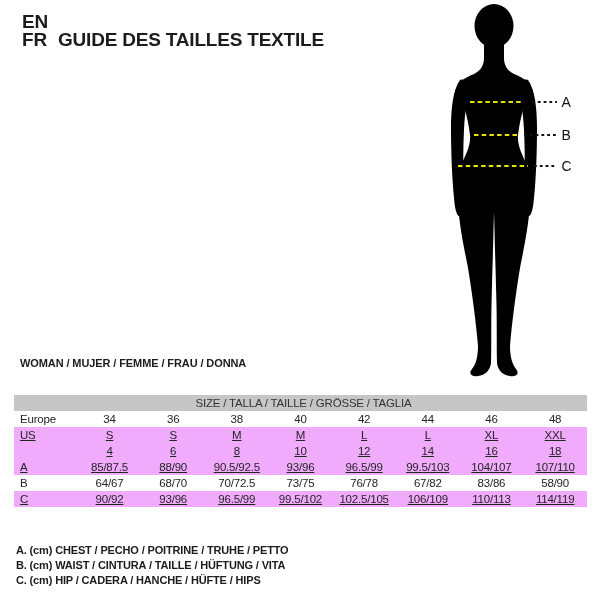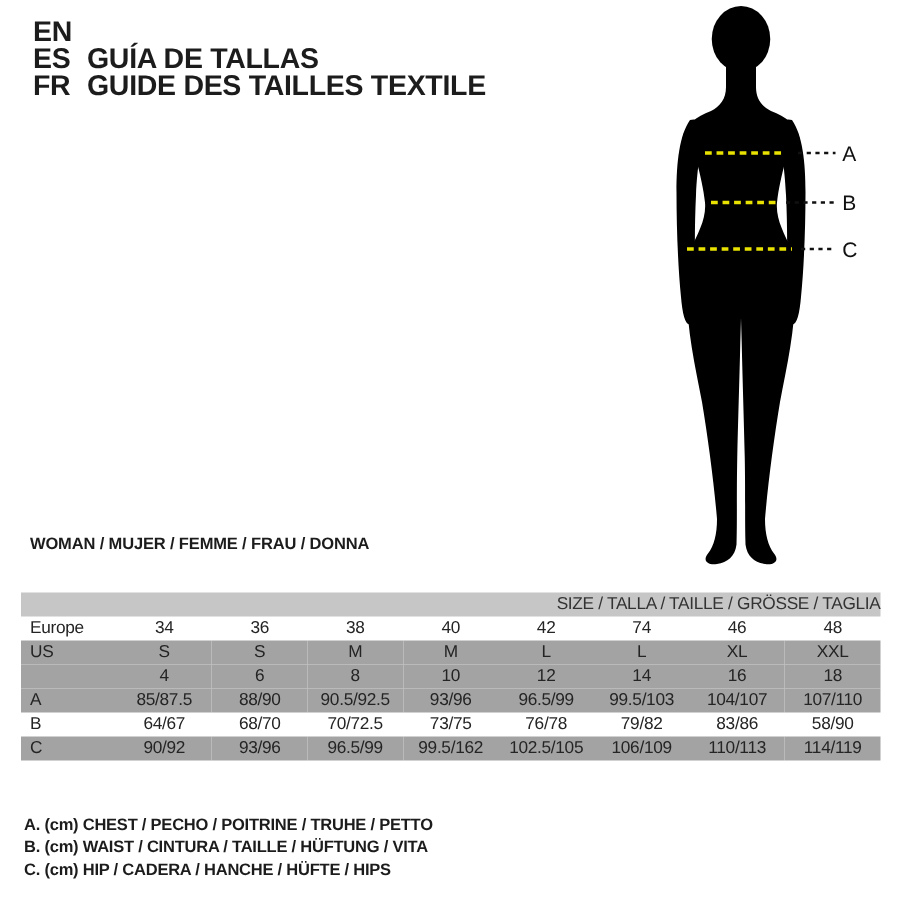--- a/index.html
+++ b/index.html
@@ -18,40 +18,36 @@
   .measure-letter{font-family:"Liberation Sans",sans-serif;font-size:14px;font-weight:500;fill:#111;}
   
   .section-title{position:absolute;left:20px;top:357px;font-size:11px;font-weight:700;letter-spacing:-0.1px;white-space:nowrap;}
   
   table.size-table{
     position:absolute;left:14px;top:395px;width:573px;
     border-collapse:collapse;table-layout:fixed;
     font-size:11.5px;letter-spacing:-0.2px;color:#242424;
   }
   table.size-table th{
-    background:#c6c6c6;font-weight:400;text-align:right;height:16px;
+    background:#c6c6c6;font-weight:400;text-align:center;height:16px;
     padding:0 0 0 6px;color:#333;font-size:11.5px;white-space:nowrap;
   }
   table.size-table td{height:16px;text-align:center;padding:0;white-space:nowrap;}
   table.size-table td.lbl{text-align:left;padding-left:6px;width:96px;}
-  table.size-table tr.shade td{background:#a3a3a3;}
+  table.size-table tr.shade td{background:#f0abfc;text-decoration:underline;}
   
   .legend-block{position:absolute;left:16px;top:543px;}
   .legend-line{font-size:11px;font-weight:700;line-height:15px;letter-spacing:-0.15px;white-space:nowrap;}
 </style>
 </head>
 <body>
 
 <div class="lang-block">
   <div class="lang-row">
     <span class="lang-code">EN</span>
-  </div>
-  <div class="lang-row">
-    <span class="lang-code">ES</span>
-    <span class="lang-label">GUÍA DE TALLAS</span>
   </div>
   <div class="lang-row">
     <span class="lang-code">FR</span>
     <span class="lang-label">GUIDE DES TAILLES TEXTILE</span>
   </div>
 </div>
 
 <div class="figure-wrap">
   <svg width="180" height="380" viewBox="0 0 180 380">
 
@@ -135,21 +131,21 @@
     </tr>
   </thead>
   <tbody>
     <tr>
       <td class="lbl">Europe</td>
       <td>34</td>
       <td>36</td>
       <td>38</td>
       <td>40</td>
       <td>42</td>
-      <td>74</td>
+      <td>44</td>
       <td>46</td>
       <td>48</td>
     </tr>
     <tr class="shade">
       <td class="lbl">US</td>
       <td>S</td>
       <td>S</td>
       <td>M</td>
       <td>M</td>
       <td>L</td>
@@ -179,30 +175,30 @@
       <td>104/107</td>
       <td>107/110</td>
     </tr>
     <tr>
       <td class="lbl">B</td>
       <td>64/67</td>
       <td>68/70</td>
       <td>70/72.5</td>
       <td>73/75</td>
       <td>76/78</td>
-      <td>79/82</td>
+      <td>67/82</td>
       <td>83/86</td>
       <td>58/90</td>
     </tr>
     <tr class="shade">
       <td class="lbl">C</td>
       <td>90/92</td>
       <td>93/96</td>
       <td>96.5/99</td>
-      <td>99.5/162</td>
+      <td>99.5/102</td>
       <td>102.5/105</td>
       <td>106/109</td>
       <td>110/113</td>
       <td>114/119</td>
     </tr>
   </tbody>
 </table>
 
 <div class="legend-block">
   <div class="legend-line">A. (cm) CHEST / PECHO / POITRINE / TRUHE / PETTO</div>

